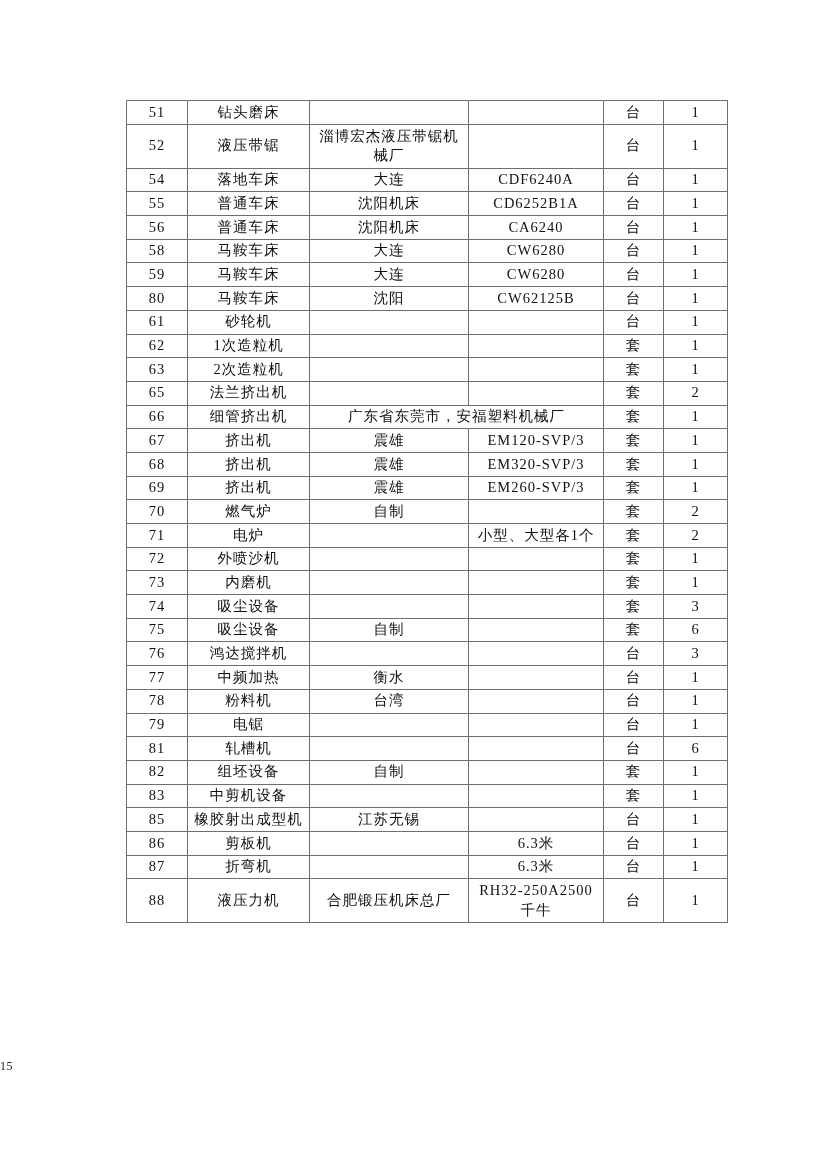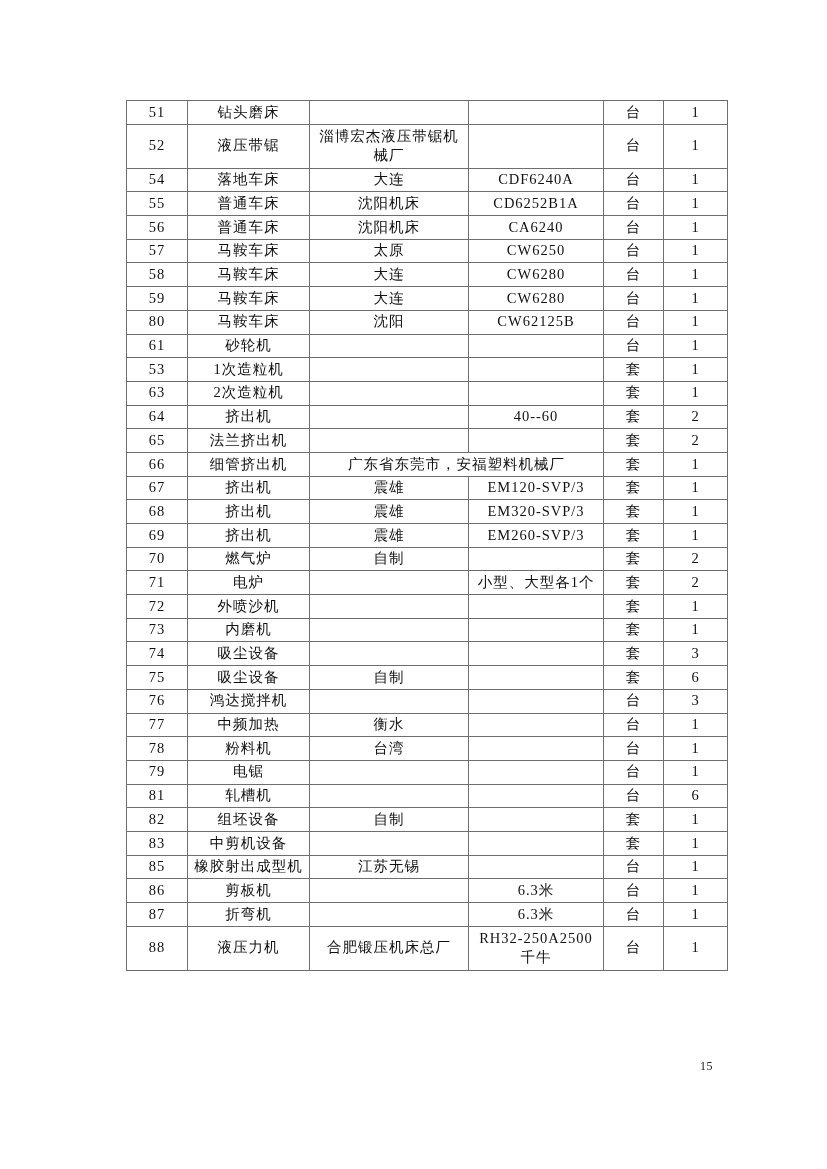--- a/index.html
+++ b/index.html
@@ -36,21 +36,21 @@
     overflow: hidden;
     word-break: break-all;
   }
   table.equip tr { height: 23.7px; }
   table.equip tr.tall { height: 44px; }
   .page-number {
     position: absolute;
     left: 0;
     top: 1059px;
     width: 713px;
-    text-align: right;
+    text-align: left;
     font-size: 12px;
     letter-spacing: 0.5px;
     color: #222222;
   }
 </style>
 </head>
 <body>
 
 <div class="page">
 
@@ -98,28 +98,20 @@
         </tr>
         <tr>
           <td>56</td>
           <td>普通车床</td>
           <td>沈阳机床</td>
           <td>CA6240</td>
           <td>台</td>
           <td>1</td>
         </tr>
         <tr>
-          <td>57</td>
-          <td>马鞍车床</td>
-          <td>太原</td>
-          <td>CW6250</td>
-          <td>台</td>
-          <td>1</td>
-        </tr>
-        <tr>
           <td>58</td>
           <td>马鞍车床</td>
           <td>大连</td>
           <td>CW6280</td>
           <td>台</td>
           <td>1</td>
         </tr>
         <tr>
           <td>59</td>
           <td>马鞍车床</td>
@@ -138,42 +130,34 @@
         </tr>
         <tr>
           <td>61</td>
           <td>砂轮机</td>
           <td></td>
           <td></td>
           <td>台</td>
           <td>1</td>
         </tr>
         <tr>
-          <td>53</td>
+          <td>62</td>
           <td>1次造粒机</td>
           <td></td>
           <td></td>
           <td>套</td>
           <td>1</td>
         </tr>
         <tr>
           <td>63</td>
           <td>2次造粒机</td>
           <td></td>
           <td></td>
           <td>套</td>
           <td>1</td>
-        </tr>
-        <tr>
-          <td>64</td>
-          <td>挤出机</td>
-          <td></td>
-          <td>40--60</td>
-          <td>套</td>
-          <td>2</td>
         </tr>
         <tr>
           <td>65</td>
           <td>法兰挤出机</td>
           <td></td>
           <td></td>
           <td>套</td>
           <td>2</td>
         </tr>
         <tr>

